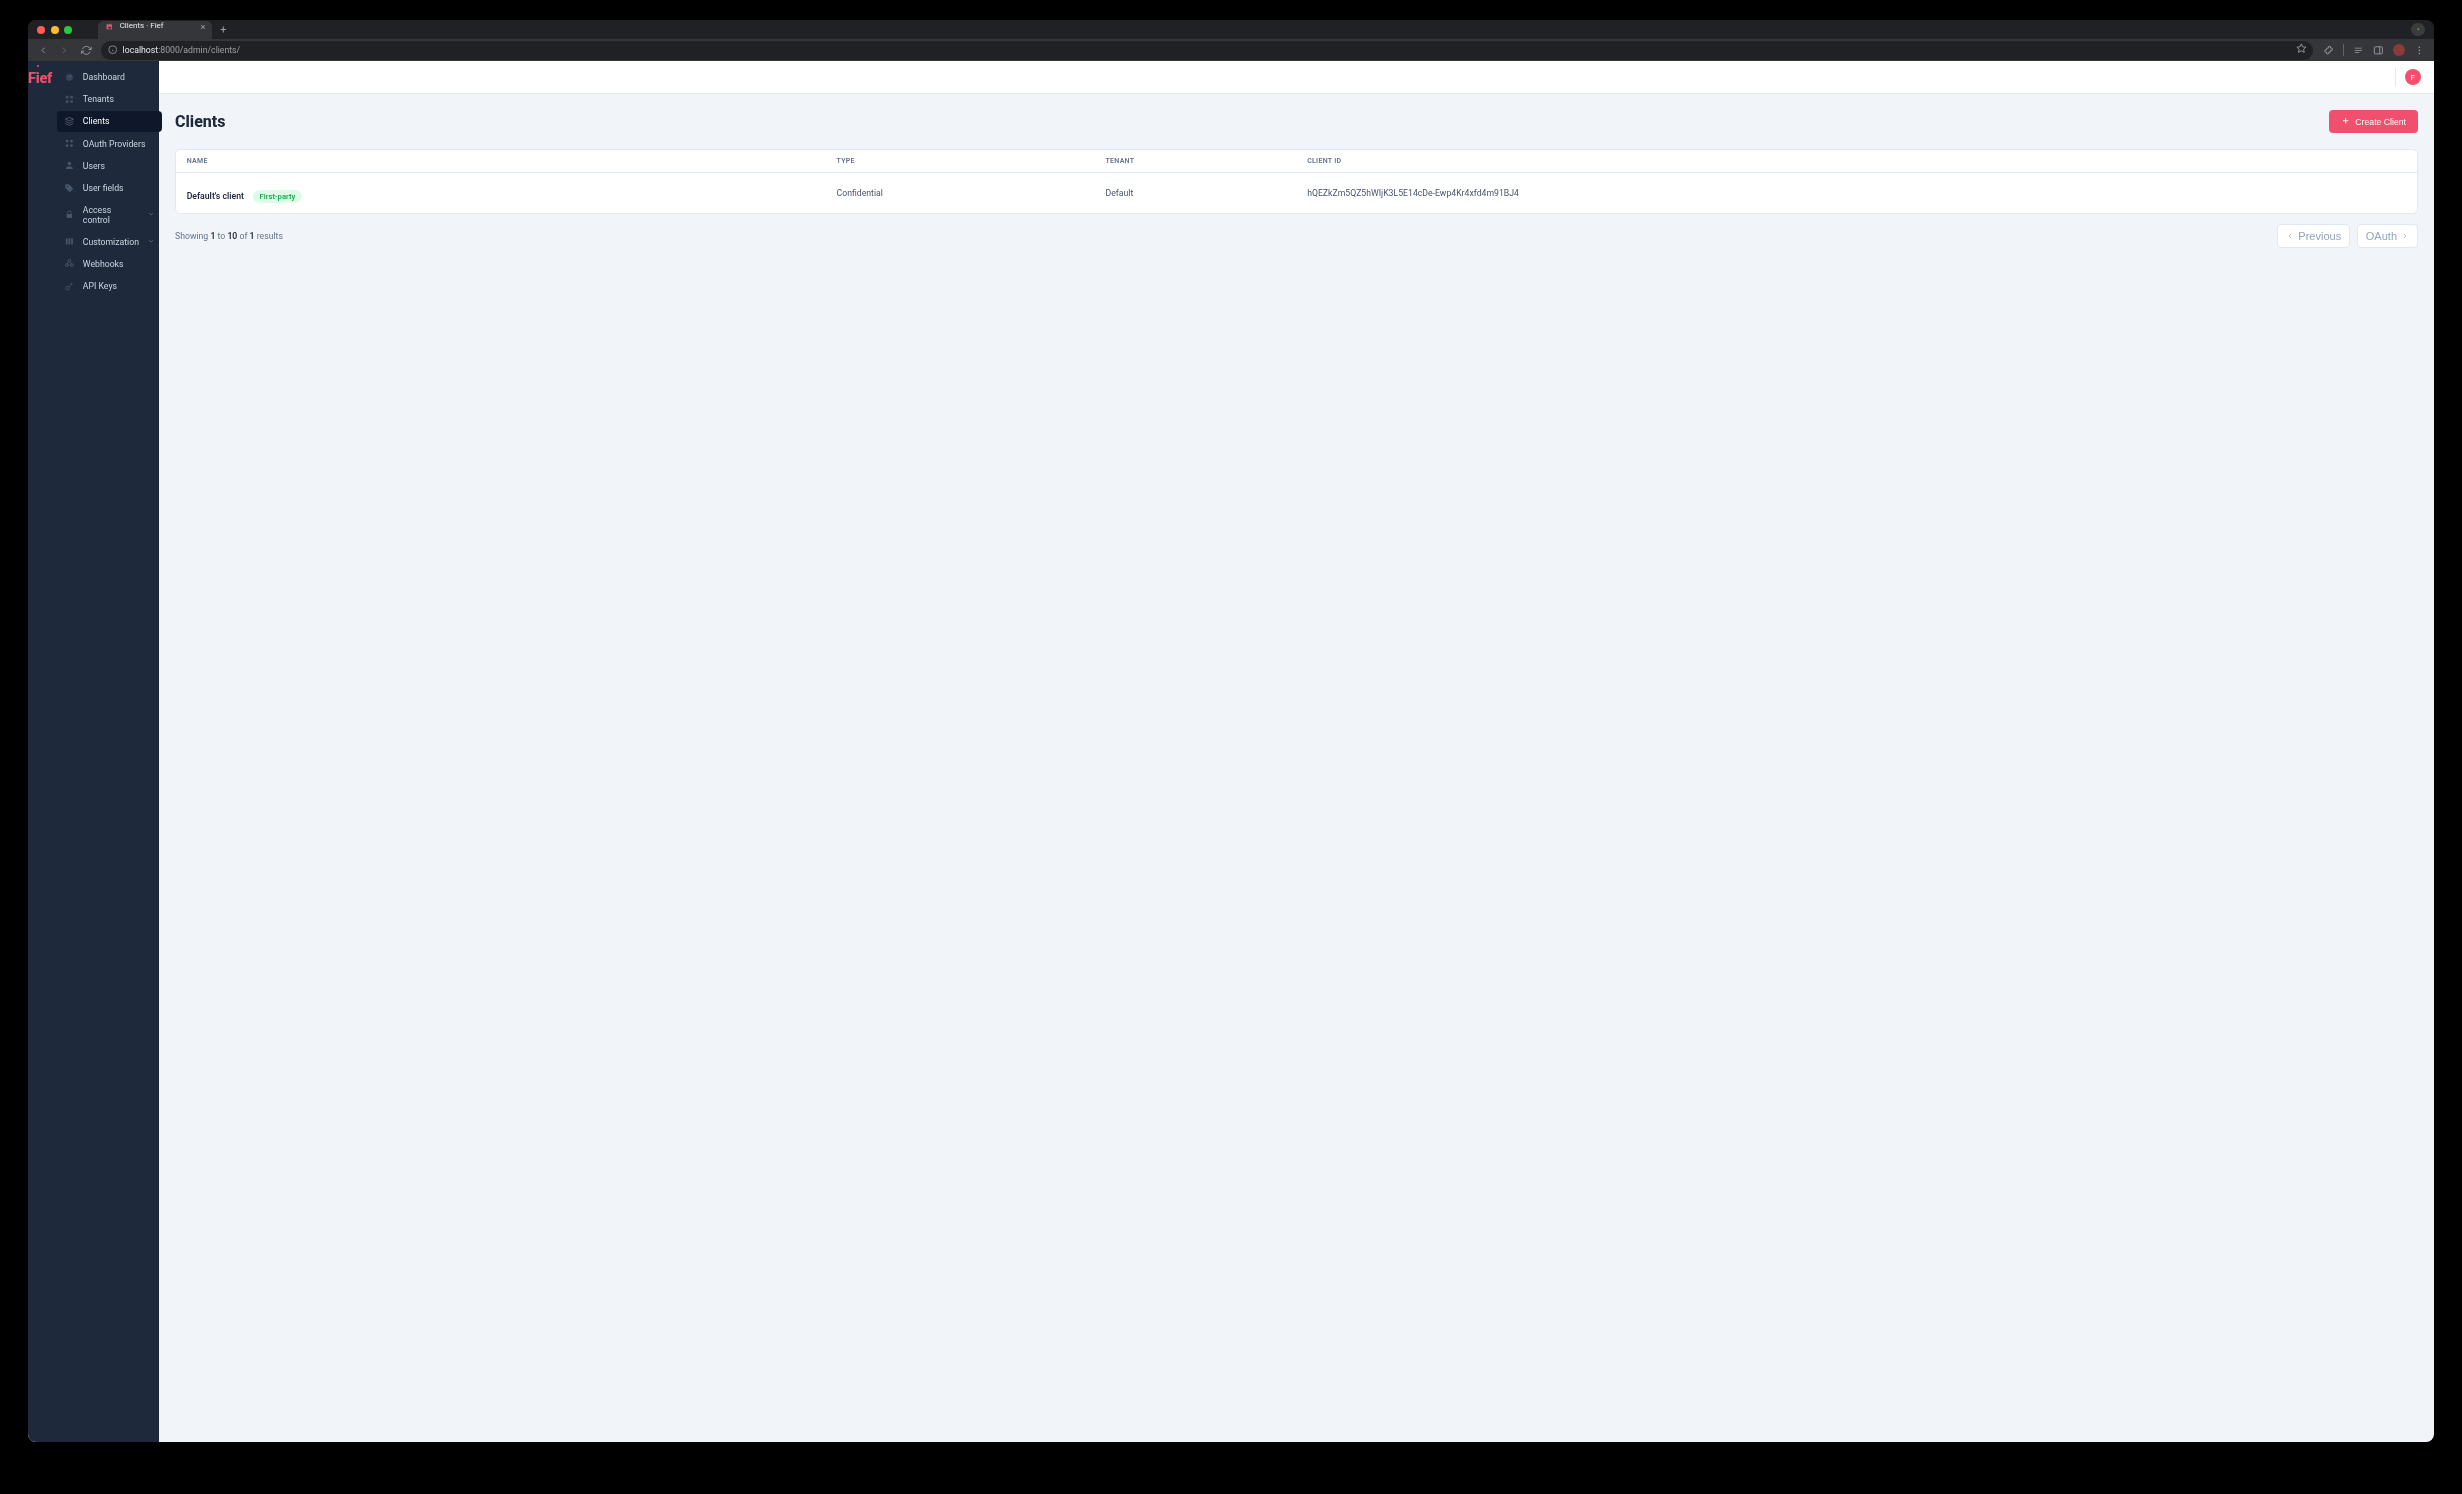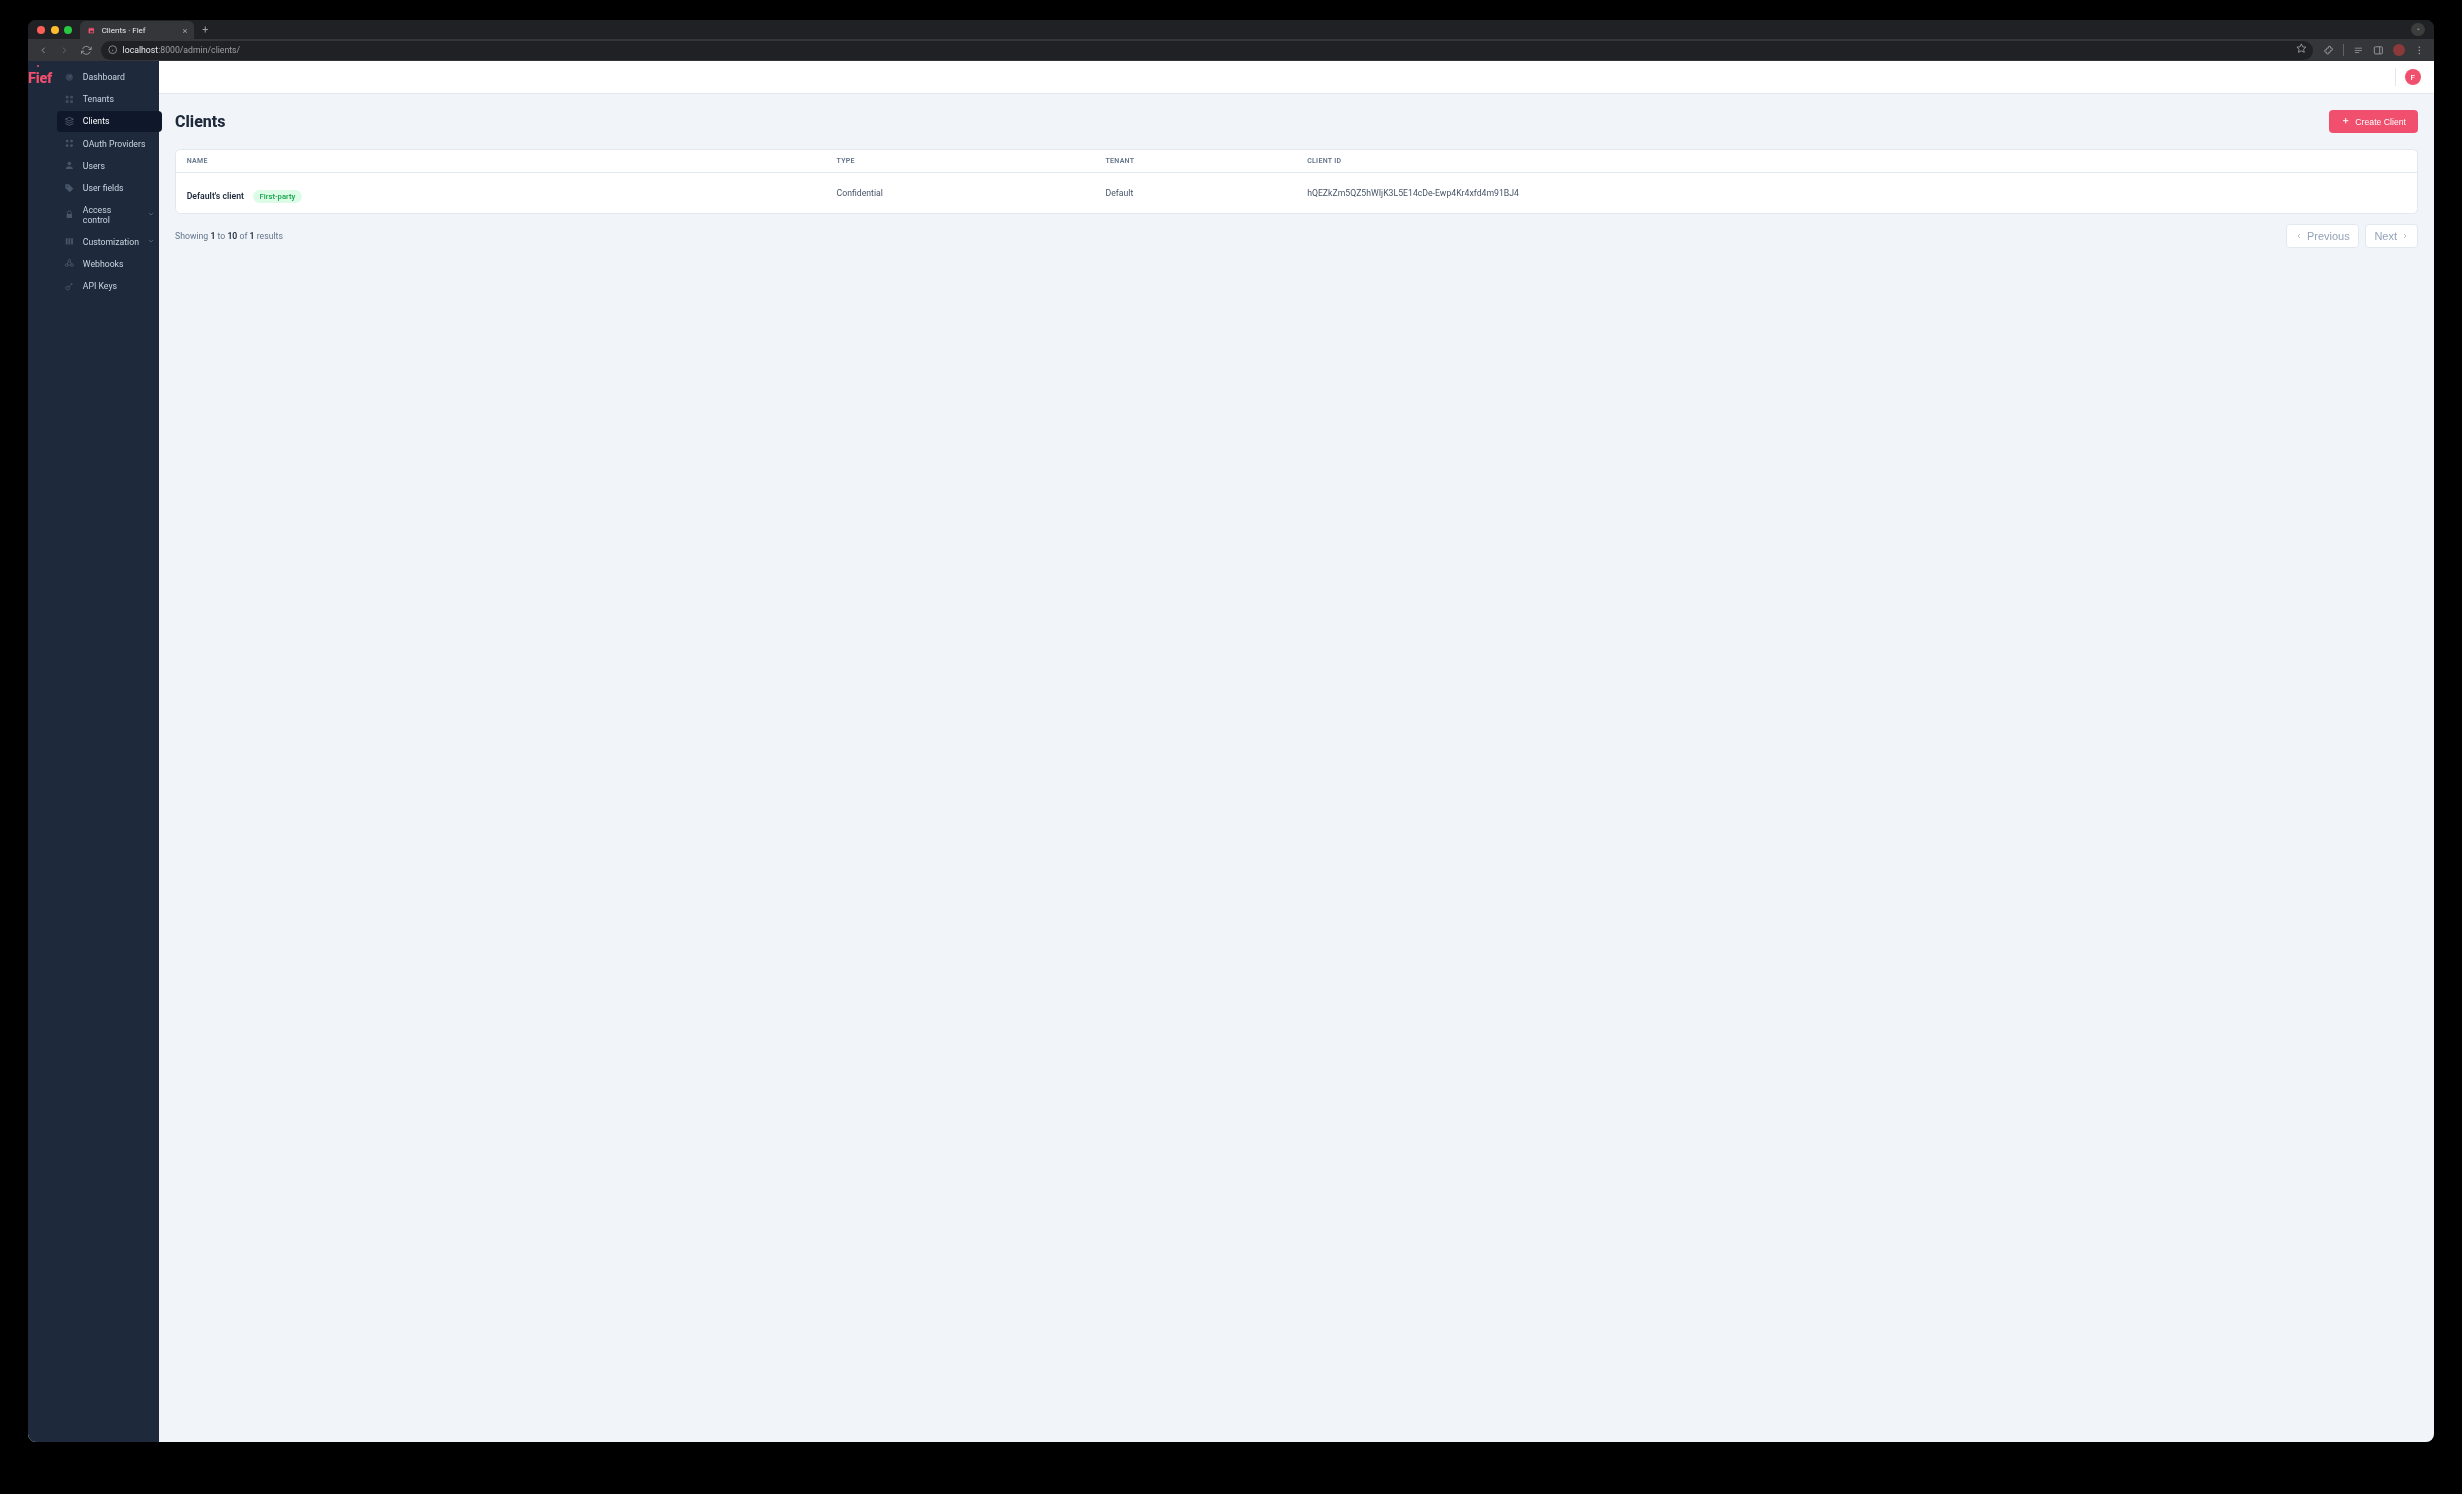--- a/index.html
+++ b/index.html
@@ -37,28 +37,29 @@
     align-items: center;
     margin-right: 8px;
     margin-left: 4px;
   }
   .tl { width: 8px; height: 8px; border-radius: 50%; }
   .tl.red { background: #ff5f57; }
   .tl.yellow { background: #febc2e; }
   .tl.green { background: #28c840; }
   .tab {
     display: flex;
-    align-items: center;
+    align-items: flex-start;
     background: #35363a;
     height: 17.4px;
     border-radius: 5.4px 5.4px 0 0;
     padding: 0 6.7px;
     gap: 5.4px;
     min-width: 114px;
     margin-top: 1.3px;
+    margin-left: 18px;
   }
   .tab-favicon {
     width: 9.4px; height: 9.4px;
     color: #f0506e;
     display: flex; align-items: center; justify-content: center;
     font-size: 6.7px;
   }
   .tab-title { color: #e8eaed; font-size: 8px; flex: 1; }
   .tab-close { color: #9aa0a6; font-size: 9.4px; cursor: pointer; }
   .new-tab { color: #9aa0a6; font-size: 10.7px; margin-left: 8px; cursor:pointer; }
@@ -494,21 +495,21 @@
             <span>Showing </span><b>1</b><span> to </span><b>10</b><span> of </span><b>1</b><span> results</span>
           </div>
           <div class="pag-btns">
             <button class="pag-btn">
               <span><svg viewBox="0 0 24 24" fill="none" stroke="currentColor" stroke-width="2">
                     <path d="M15 18l-6-6 6-6"></path>
                   </svg></span>
               <span>Previous</span>
             </button>
             <button class="pag-btn">
-              <span>Next</span>
+              <span>OAuth</span>
               <span><svg viewBox="0 0 24 24" fill="none" stroke="currentColor" stroke-width="2">
                     <path d="M9 18l6-6-6-6"></path>
                   </svg></span>
             </button>
           </div>
         </div>
       </div>
     </main>
   </div>
 </div>

